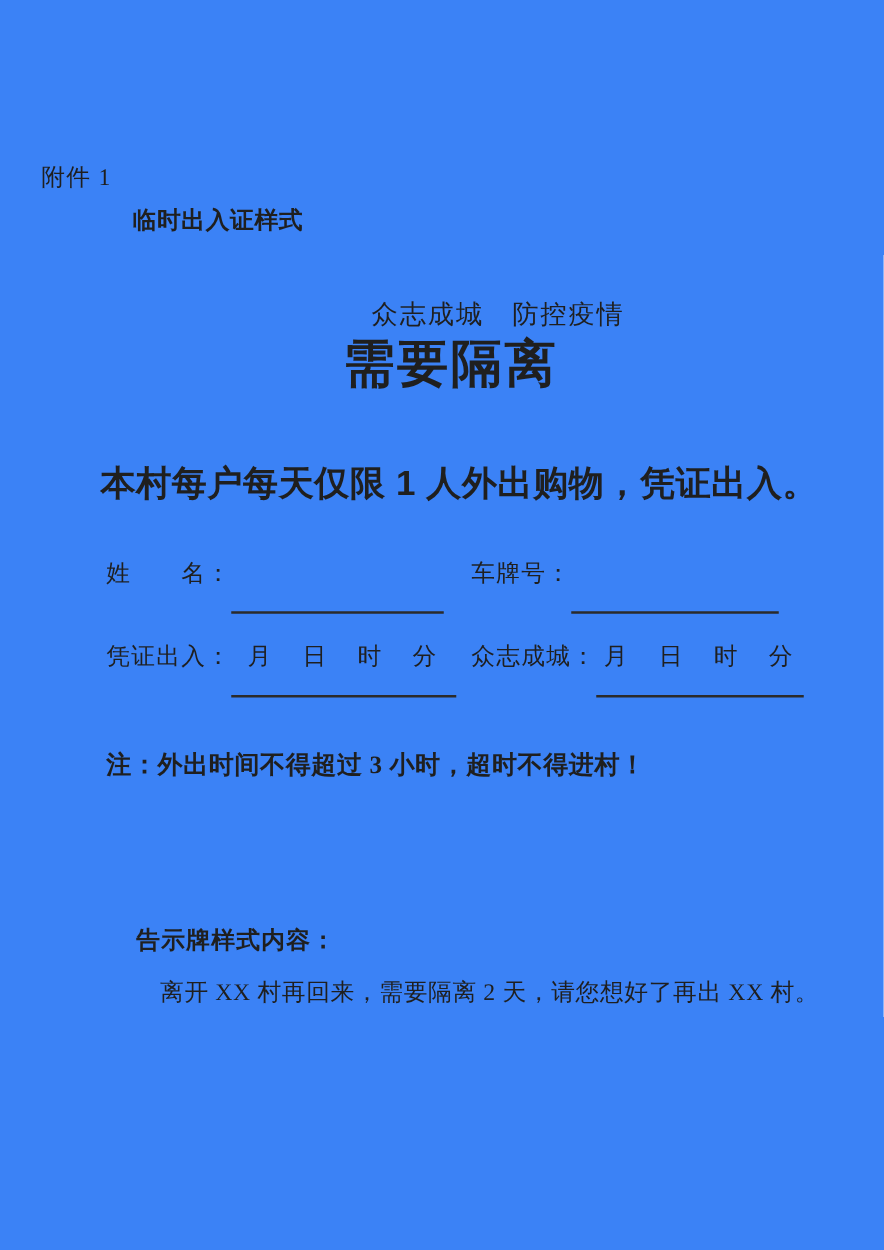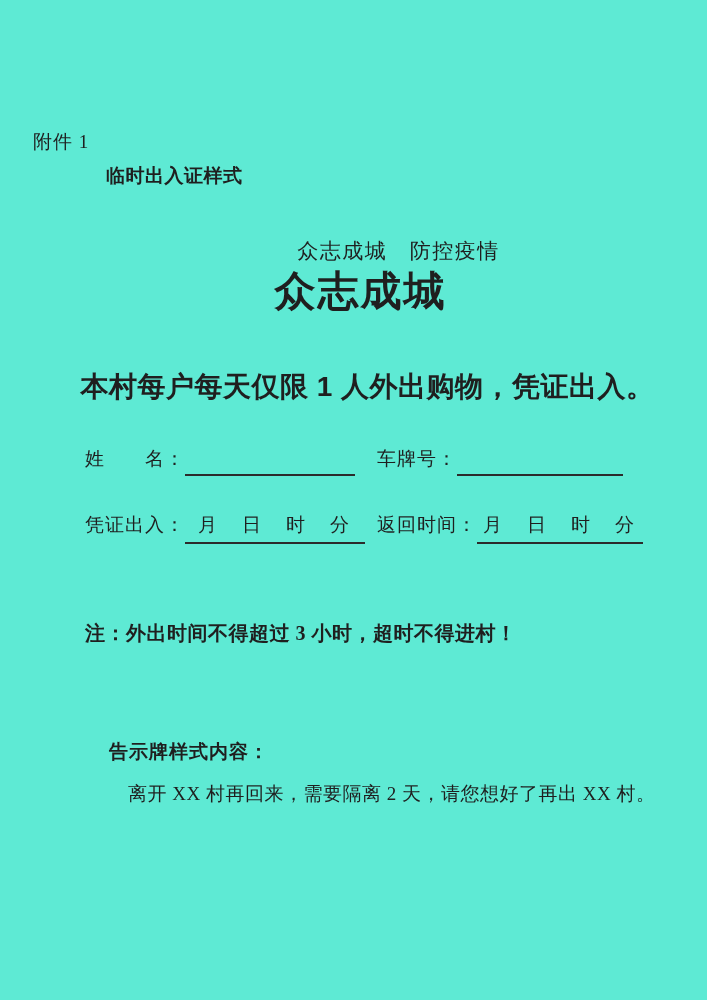--- a/index.html
+++ b/index.html
@@ -1,20 +1,20 @@
 <!DOCTYPE html>
 <html><head>
 <meta charset="utf-8">
 <style>
   html, body { margin: 0; padding: 0; background: #ffffff; }
   .page {
     position: relative;
     width: 707px;
     height: 1000px;
-    background: #5eead4;
+    background: #3b82f6;
     color: #1f1f1f;
     overflow: hidden;
     font-family: "Liberation Serif", "DejaVu Serif", serif;
     text-decoration: underline;
   }
   .abs { position: absolute; white-space: nowrap; }
   .serif { font-family: "Liberation Serif", "DejaVu Serif", serif; }
   .sans  { font-family: "Liberation Sans", "DejaVu Sans", sans-serif; padding-left: 14px; }
 
   .attachment-label { left: 33px; top: 129px; font-size: 19px; letter-spacing: 1px; }
@@ -30,60 +30,60 @@
 
   .rule-line { left: 0; top: 368px; width: 100%; text-align: center;
                font-size: 28px; font-weight: bold; letter-spacing: 0.5px; }
 
   .field-row { font-size: 19px; letter-spacing: 1px; }
   .name-row { left: 85px; top: 446px; }
   .time-row { left: 85px; top: 512px; }
   .blank {
     display: inline-block;
     border-bottom: 2px solid #2b2b2b;
-    padding-bottom: 4px;
+    padding-bottom: 18px;
     text-align: center;
     letter-spacing: 3px;
   }
   .blank.empty::before { content: "\200B"; }
   .name-blank   { width: 170px; }
   .plate-blank  { width: 166px; }
   .depart-blank { width: 180px; }
   .return-blank { width: 166px; }
   .plate-label  { margin-left: 22px; }
   .return-label { margin-left: 12px; }
 
-  .note-line { left: 85px; top: 620px; font-size: 20px; font-weight: bold; letter-spacing: 0.5px; }
+  .note-line { left: 85px; top: 598px; font-size: 20px; font-weight: bold; letter-spacing: 0.5px; }
 
   .notice-heading { left: 95px; top: 739px; font-size: 19px; font-weight: bold; letter-spacing: 1px; }
   .notice-content { left: 128px; top: 781px; font-size: 19px; letter-spacing: 0.5px; }
 </style>
 </head>
 <body>
 
 <div class="page">
 
   <div class="abs serif attachment-label">附件 1</div>
 
   <div class="abs sans sample-title">临时出入证样式</div>
 
   <div class="abs serif slogan">众志成城　防控疫情</div>
 
   <div class="abs title-row">
-    <span class="sans pass-title">众志成城</span>
+    <span class="sans pass-title">需要隔离</span>
   </div>
 
   <div class="abs sans rule-line">本村每户每天仅限 1 人外出购物，凭证出入。</div>
 
   <div class="abs serif field-row name-row">
     <span class="field-label">姓　　名：</span><span class="blank empty name-blank"></span><span class="field-label plate-label">车牌号：</span><span class="blank empty plate-blank"></span>
   </div>
 
   <div class="abs serif field-row time-row">
-    <span class="field-label">凭证出入：</span><span class="blank depart-blank">月　日　时　分</span><span class="field-label return-label">返回时间：</span><span class="blank return-blank">月　日　时　分</span>
+    <span class="field-label">凭证出入：</span><span class="blank depart-blank">月　日　时　分</span><span class="field-label return-label">众志成城：</span><span class="blank return-blank">月　日　时　分</span>
   </div>
 
   <div class="abs serif note-line">注：外出时间不得超过 3 小时，超时不得进村！</div>
 
   <div class="abs sans notice-heading">告示牌样式内容：</div>
 
   <div class="abs serif notice-content">离开 XX 村再回来，需要隔离 2 天，请您想好了再出 XX 村。</div>
 
 </div>
 

